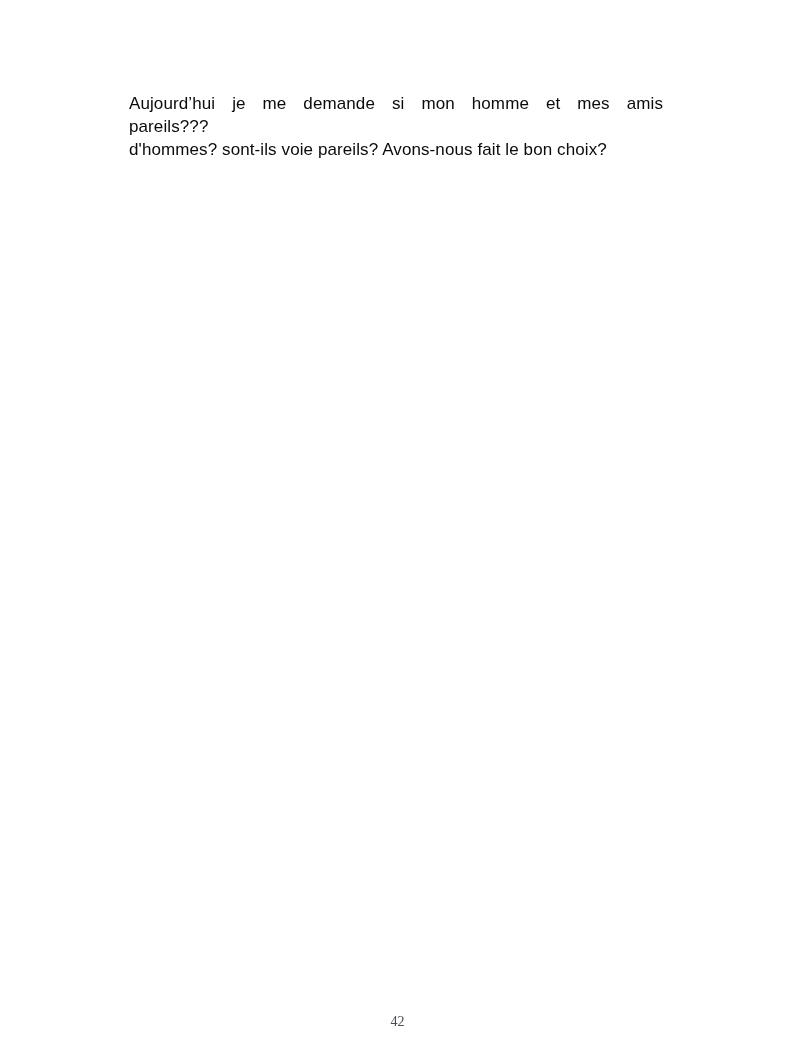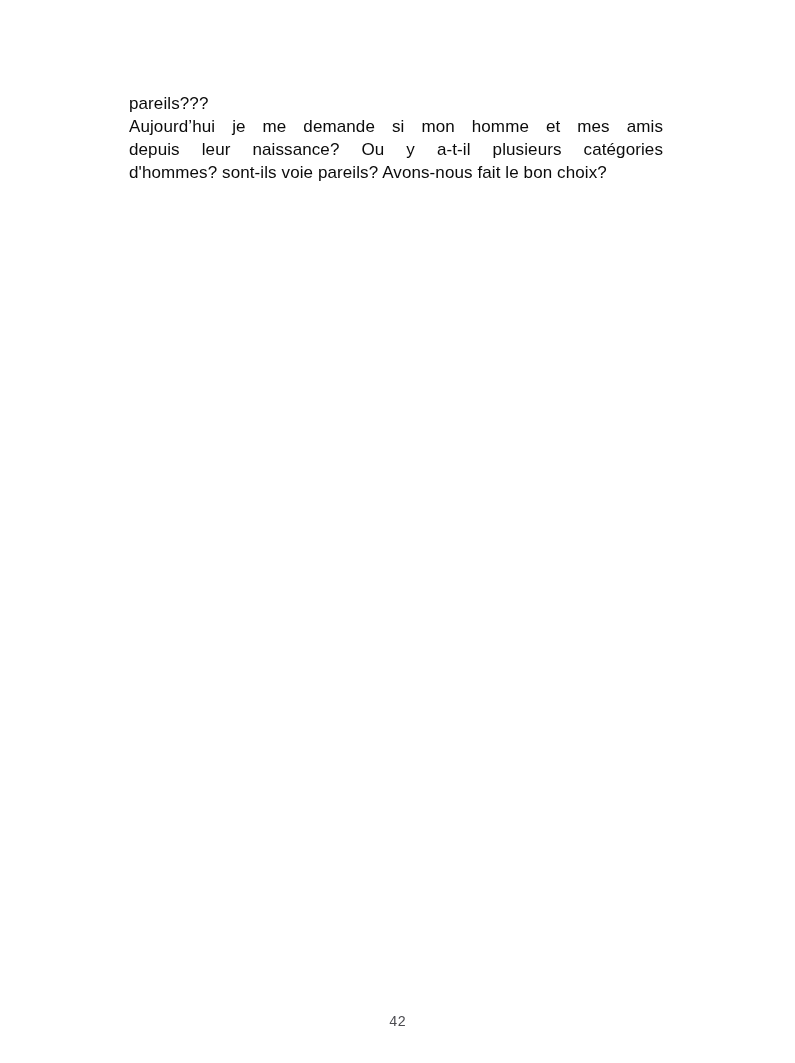--- a/index.html
+++ b/index.html
@@ -33,28 +33,27 @@
   }
   .line.short {
     padding-right: 15px;
   }
   .page-number {
     position: absolute;
     top: 1014px;
     left: 0;
     width: 795px;
     text-align: center;
-    font-family: Liberation Mono, monospace;
+    font-family: Liberation Serif, serif;
     font-size: 14px;
     color: #4b4b50;
   }
 </style>
 </head>
 <body>
 
 <div class="text-block">
+    <div class="line justify">Aujourd’hui je me demande si mon homme et mes amis</div>
     <div class="line">pareils???</div>
-    <div class="line justify">Aujourd’hui je me demande si mon homme et mes amis</div>
-    <div class="line justify">depuis leur naissance? Ou y a-t-il plusieurs catégories</div>
     <div class="line">d'hommes? sont-ils voie pareils? Avons-nous fait le bon choix?</div>
   </div>
 
 <div class="page-number">42</div>
 
 </body></html>

